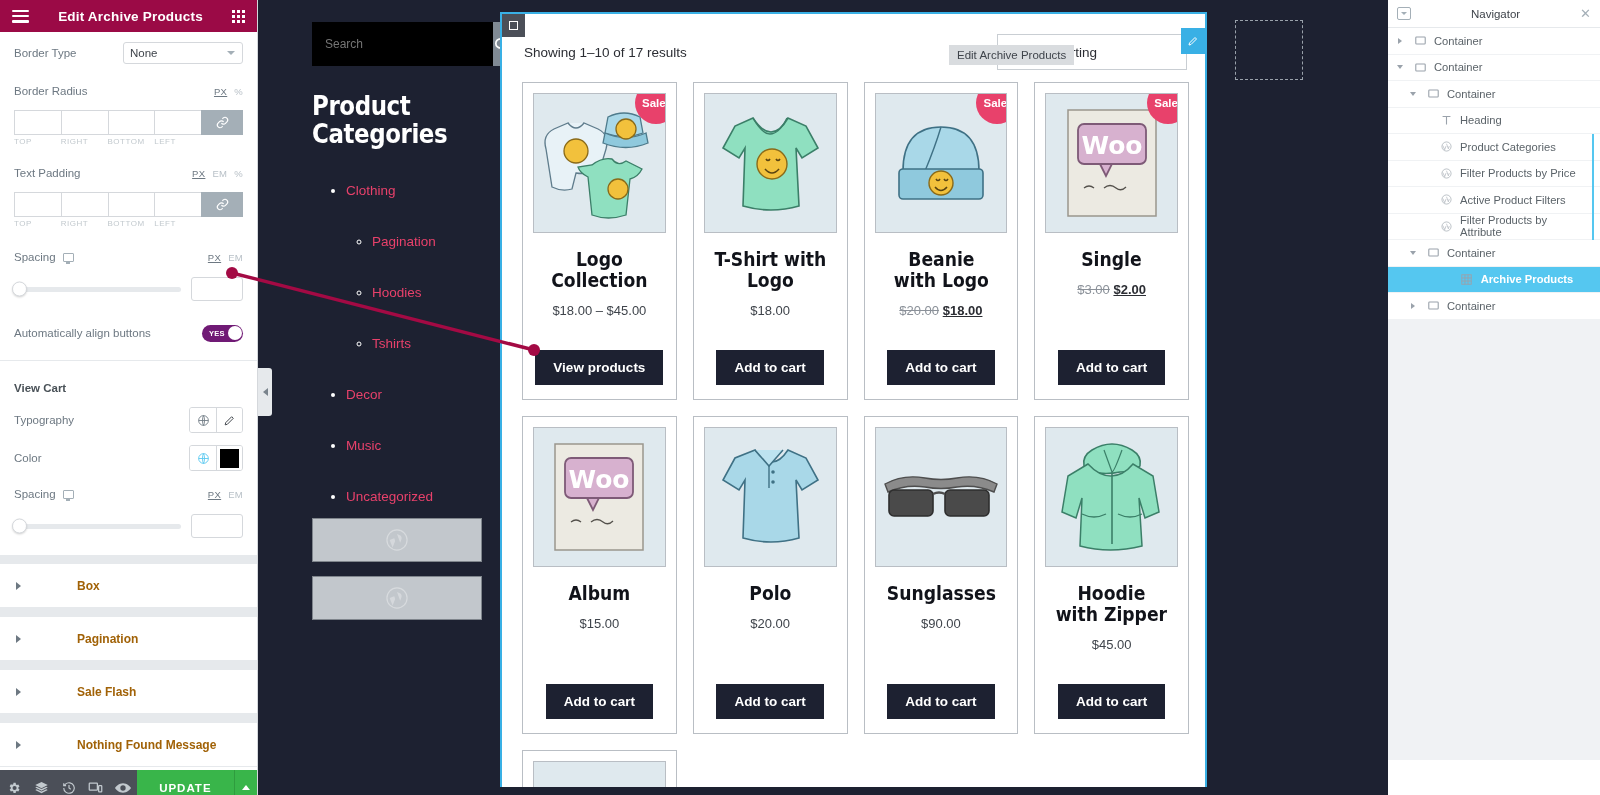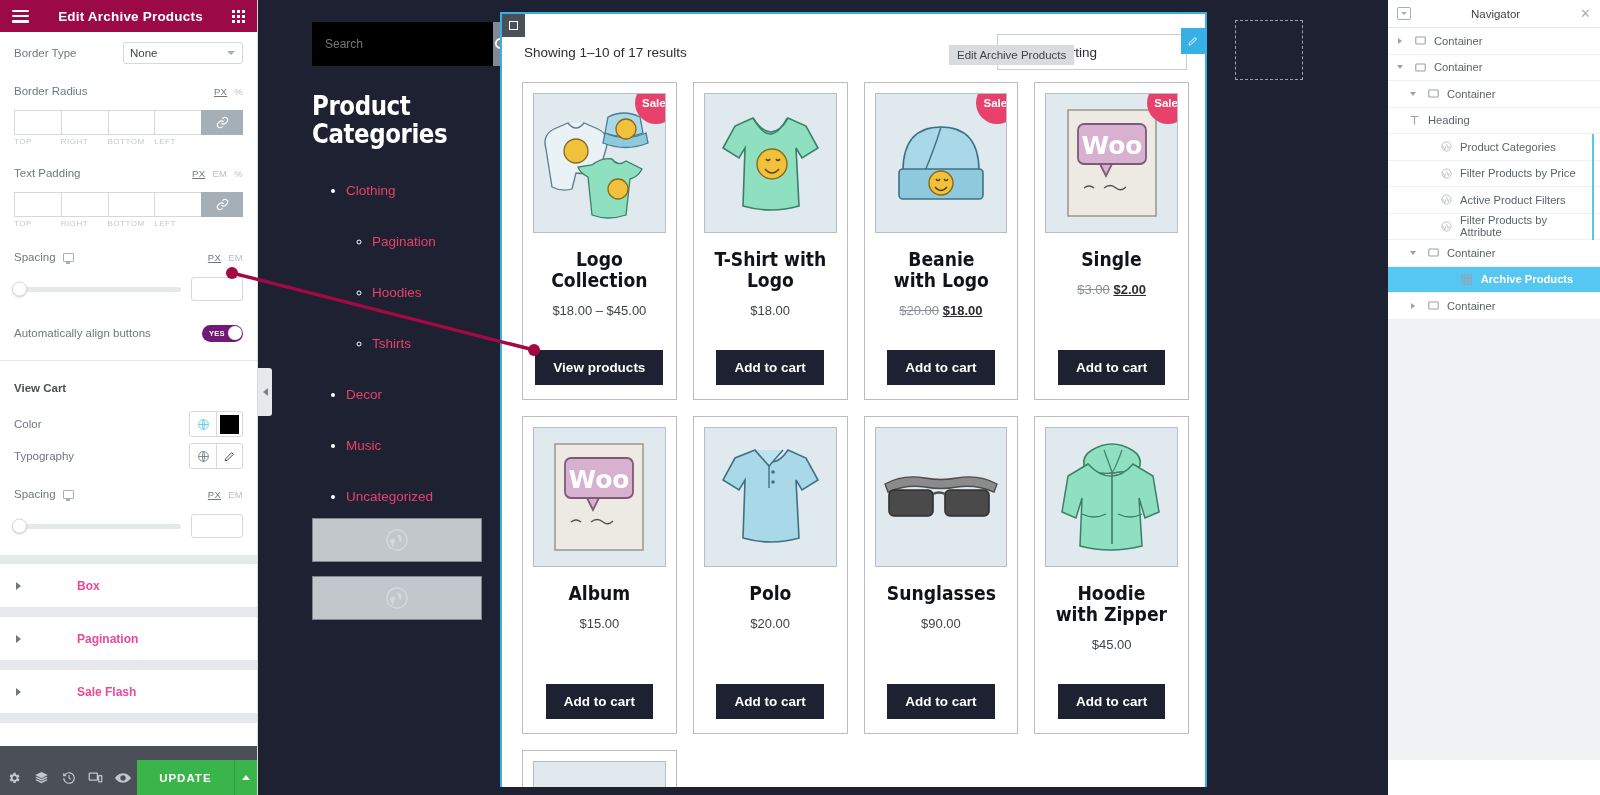--- a/index.html
+++ b/index.html
@@ -71,23 +71,23 @@
   .icon-btn { width: 26px; height: 24px; display: flex; align-items: center; justify-content: center; background: #fff; cursor: pointer; }
   .icon-btn + .icon-btn { border-left: 1px solid #d5d8dc; }
   .swatch { width: 19px; height: 19px; background: #000; }
 
   .section-sep { height: 9px; background: #e6e9ec; }
   .accordion {
     height: 44px; display: flex; align-items: center; gap: 10px; padding: 0 16px;
     border-bottom: 1px solid #e6e9ec; cursor: pointer; background: #fff;
   }
   .accordion .arr { width: 0; height: 0; border-top: 4px solid transparent; border-bottom: 4px solid transparent; border-left: 5px solid #6d7882; }
-  .accordion .atxt { font-size: 12px; font-weight: bold; color: #ec4899; padding-left: 46px; }
-
-  .panel-footer { height: 49px; background: #4b4f58; display: flex; align-items: flex-end; flex: none; }
+  .accordion .atxt { font-size: 12px; font-weight: bold; color: #a16207; padding-left: 46px; }
+
+  .panel-footer { height: 25px; background: #4b4f58; display: flex; align-items: flex-start; flex: none; }
   .footer-ic { width: 33px; height: 35px; display: flex; align-items: center; justify-content: center; color: #c2c9ce; cursor: pointer; }
   .update-btn { margin-left: auto; height: 35px; background: #39b54a; color: #fff; font-size: 11.5px;
     font-weight: bold; letter-spacing: 1px; display: flex; align-items: center; padding: 0 22px; cursor: pointer; }
   .update-caret { width: 28px; height: 35px; background: #39b54a; border-left: 1px solid #2f9c3e;
     display: flex; align-items: center; justify-content: center; cursor: pointer; }
   .update-caret i { width: 0; height: 0; border-left: 4px solid transparent; border-right: 4px solid transparent; border-bottom: 5px solid #fff; }
 
   
   #preview { position: absolute; left: 258px; top: 0; width: 1097px; height: 795px; background: #1d2131; overflow: hidden; }
   .collapse-tab { position: absolute; left: 0; top: 368px; width: 14px; height: 48px; background: #e6e9ec;
@@ -287,52 +287,52 @@
           <span class="tog-knob"></span>
         </div>
       </div>
 
       <div style="height:1px;background:#e6e9ec;margin:10px 0 0 0"></div>
 
       <div class="ctl-row" style="margin-top:12px">
         <div class="ctl-label bold">View Cart</div>
       </div>
 
+      <div class="ctl-row" style="min-height:34px">
+        <div class="ctl-label">Typography</div>
+        <div class="icon-btn-pair">
+          <div class="icon-btn">
+            <svg width="13" height="13" viewBox="0 0 24 24" fill="none" stroke="#6d7882" stroke-width="1.6">
+                <circle cx="12" cy="12" r="9"></circle>
+                <path d="M3 12h18M12 3c2.5 3 2.5 15 0 18M12 3c-2.5 3-2.5 15 0 18"></path>
+              </svg>
+          </div>
+          <div class="icon-btn">
+            <svg width="13" height="13" viewBox="0 0 24 24" fill="none" stroke="#3f444b" stroke-width="1.8">
+                <path d="M4 20l4-1 11-11-3-3L5 16z"></path>
+              </svg>
+          </div>
+        </div>
+      </div>
+
       <div class="ctl-row" style="margin-top:6px;min-height:30px">
         <div class="ctl-label">Color</div>
         <div class="icon-btn-pair">
           <div class="icon-btn">
             <svg width="13" height="13" viewBox="0 0 24 24" fill="none" stroke="#55c7f0" stroke-width="1.6">
                 <circle cx="12" cy="12" r="9"></circle>
                 <path d="M3 12h18M12 3c2.5 3 2.5 15 0 18M12 3c-2.5 3-2.5 15 0 18"></path>
               </svg>
           </div>
           <div class="icon-btn">
               <span class="swatch"></span>
             </div>
         </div>
       </div>
 
-      <div class="ctl-row" style="min-height:34px">
-        <div class="ctl-label">Typography</div>
-        <div class="icon-btn-pair">
-          <div class="icon-btn">
-            <svg width="13" height="13" viewBox="0 0 24 24" fill="none" stroke="#6d7882" stroke-width="1.6">
-                <circle cx="12" cy="12" r="9"></circle>
-                <path d="M3 12h18M12 3c2.5 3 2.5 15 0 18M12 3c-2.5 3-2.5 15 0 18"></path>
-              </svg>
-          </div>
-          <div class="icon-btn">
-            <svg width="13" height="13" viewBox="0 0 24 24" fill="none" stroke="#3f444b" stroke-width="1.8">
-                <path d="M4 20l4-1 11-11-3-3L5 16z"></path>
-              </svg>
-          </div>
-        </div>
-      </div>
-
       <div class="ctl-row" style="margin-top:6px">
         <div class="ctl-label" style="flex:none">Spacing</div>
         <div class="monitor-ic"></div>
         <div style="flex:1 1 auto"></div>
         <div class="units">
           <span class="unit active">PX</span>
           <span class="unit">EM</span>
         </div>
       </div>
       <div class="slider-row">
@@ -351,20 +351,24 @@
       <div class="accordion">
         <span class="arr"></span>
         <span class="atxt">Pagination</span>
       </div>
       <div class="section-sep"></div>
       <div class="accordion">
         <span class="arr"></span>
         <span class="atxt">Sale Flash</span>
       </div>
       <div class="section-sep"></div>
+      <div class="accordion">
+        <span class="arr"></span>
+        <span class="atxt">Nothing Found Message</span>
+      </div>
 
     </div>
 
     <div class="panel-footer">
       <div class="footer-ic">
         <svg width="14" height="14" viewBox="0 0 24 24" fill="#c2c9ce">
             <path d="M19.4 13a7.6 7.6 0 0 0 0-2l2-1.6-2-3.4-2.4 1a7.5 7.5 0 0 0-1.7-1L14.9 3h-3.8l-.4 2.6a7.5 7.5 0 0 0-1.7 1l-2.4-1-2 3.4L6.6 11a7.6 7.6 0 0 0 0 2l-2 1.6 2 3.4 2.4-1c.5.4 1.1.8 1.7 1l.4 2.6h3.8l.4-2.6c.6-.2 1.2-.6 1.7-1l2.4 1 2-3.4zM13 15.5a3.5 3.5 0 1 1 0-7 3.5 3.5 0 0 1 0 7z"></path>
           </svg>
       </div>
       <div class="footer-ic">
@@ -662,21 +666,21 @@
           <span class="tw">
             <i class="down"></i>
           </span>
           <span class="ic">
             <svg width="11" height="9" viewBox="0 0 14 11" fill="none" stroke="currentColor" stroke-width="1.4">
               <rect x="1" y="1" width="12" height="9" rx="1"></rect>
             </svg>
           </span>
           <span>Container</span>
         </div>
-        <div class="nav-item" style="">
+        <div class="nav-item" style="padding-left: 32px;">
           <span class="tw"></span>
           <span class="ic">
             <svg width="11" height="11" viewBox="0 0 14 14" fill="none" stroke="currentColor" stroke-width="1.4">
               <path d="M2 2h10M7 2v10"></path>
             </svg>
           </span>
           <span>Heading</span>
         </div>
         <div class="nav-item" style="padding-left: 32px;">
           <span class="tw"></span>

